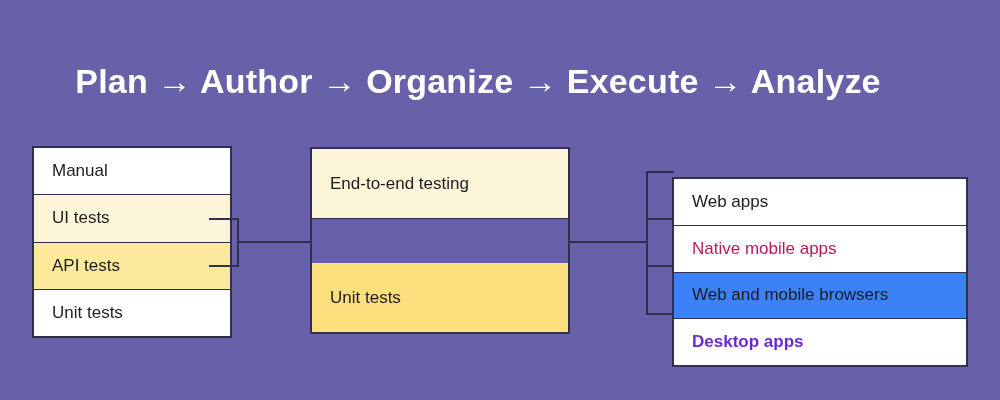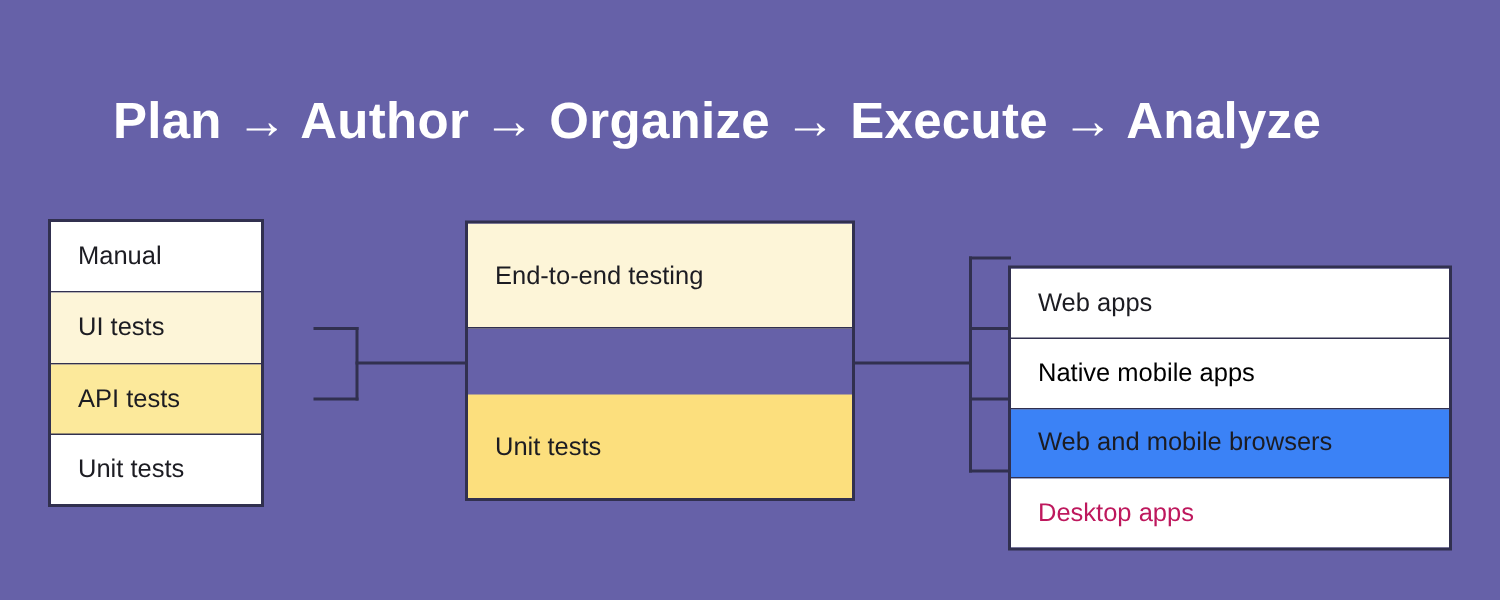--- a/index.html
+++ b/index.html
@@ -49,21 +49,21 @@
     padding-left: 18px;
     font-size: 17px;
     color: #1c1c22;
     border-bottom: 1px solid #31304f;
     background: #ffffff;
     white-space: nowrap;
   }
   .cell:last-child { border-bottom: none; }
 
   
-  #col-plan     { left: 32px;  top: 146px; width: 144px; height: 192px; }
+  #col-plan     { left: 32px;  top: 146px; width: 200px; height: 192px; }
   #col-author   { left: 310px; top: 147px; width: 260px; height: 187px; gap: 44px; }
   #col-execute  { left: 672px; top: 145px; width: 296px; height: 190px; }
 
   
   .conn {
     position: absolute;
     background: #31304f;
   }
   .conn.h { height: 2px; }
   .conn.v { width: 2px; }
@@ -108,18 +108,18 @@
 
   <div class="conn h" id="rb-feed" style="background: rgb(49, 48, 79);"></div>
   <div class="conn v" id="rb-spine" style="background: rgb(49, 48, 79);"></div>
   <div class="conn h" id="rb-stub-1" style="background: rgb(49, 48, 79);"></div>
   <div class="conn h" id="rb-stub-2" style="background: rgb(49, 48, 79);"></div>
   <div class="conn h" id="rb-stub-3" style="background: rgb(49, 48, 79);"></div>
   <div class="conn h" id="rb-stub-4" style="background: rgb(49, 48, 79);"></div>
 
   <div class="col" id="col-execute" style="border-color: rgb(49, 48, 79); margin-top: 32px;">
     <div class="cell" style="background: rgb(255, 255, 255); border-bottom-color: rgb(49, 48, 79); color: rgb(28, 28, 34);">Web apps</div>
-    <div class="cell" style="background: rgb(255, 255, 255); border-bottom-color: rgb(49, 48, 79); color: #000000;">Native mobile apps</div>
+    <div class="cell" style="background: rgb(255, 255, 255); border-bottom-color: rgb(49, 48, 79); color: #be185d;">Native mobile apps</div>
     <div class="cell" style="background: #3b82f6; border-bottom-color: rgb(49, 48, 79); color: rgb(28, 28, 34);">Web and mobile browsers</div>
-    <div class="cell" style="background: rgb(255, 255, 255); border-bottom-color: rgb(49, 48, 79); color: #be185d;">Desktop apps</div>
+    <div class="cell" style="background: rgb(255, 255, 255); border-bottom-color: rgb(49, 48, 79); color: #6d28d9; font-weight: bold;">Desktop apps</div>
   </div>
 
 </div>
 
 </body></html>

